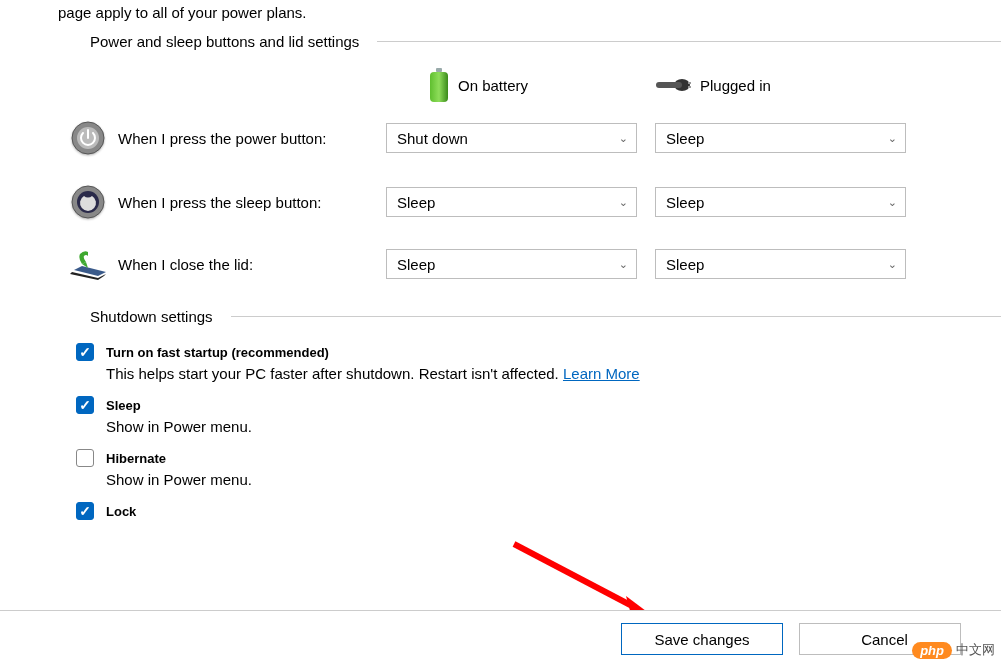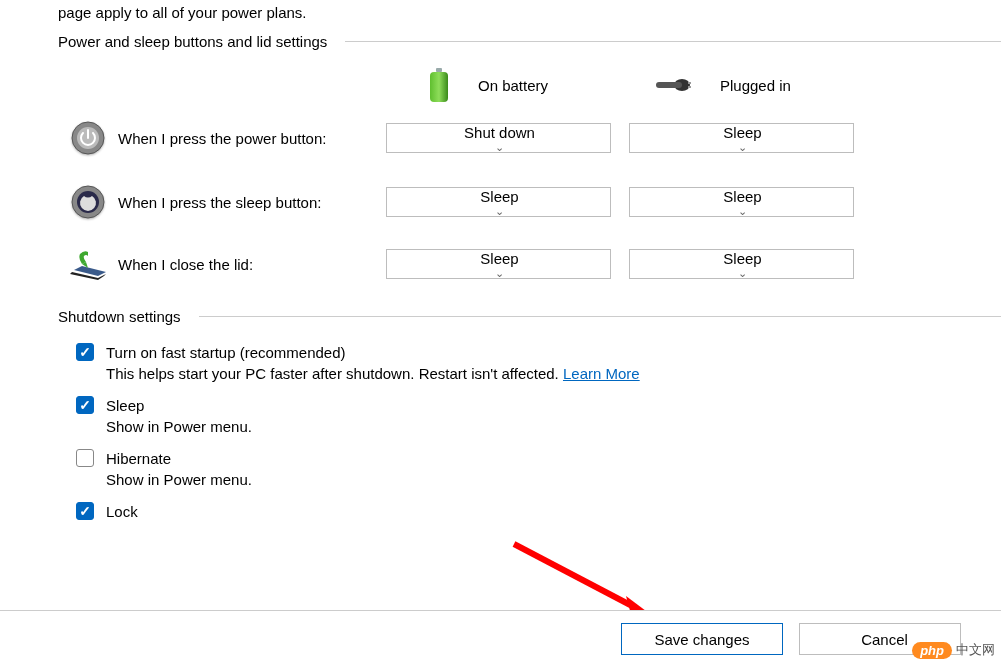--- a/index.html
+++ b/index.html
@@ -20,38 +20,39 @@
       font-size: 15px;
       margin-bottom: 12px;
       margin-top: 4px;
       color: #000;
     }
     .section-header {
       display: flex;
       align-items: center;
       margin-bottom: 18px;
       font-size: 15px;
+      margin-left: 32px;
     }
     .section-header .line {
       flex: 1;
       border-top: 1px solid #ccc;
       margin-left: 18px;
     }
     .column-headers {
       display: flex;
       align-items: center;
       margin-bottom: 18px;
     }
     .col-spacer { width: 350px; }
     .col-head {
       width: 242px;
       display: flex;
       align-items: center;
       justify-content: flex-start;
-      gap: 28px;
+      gap: 8px;
       font-size: 15px;
     }
     .col-head .icon-wrap {
       width: 42px;
       display: flex;
       justify-content: flex-end;
     }
     .setting-row {
       display: flex;
       align-items: center;
@@ -60,32 +61,31 @@
     .row-icon {
       width: 60px;
       display: flex;
       justify-content: center;
     }
     .row-label {
       width: 268px;
       font-size: 15px;
     }
     .dropdown {
-      width: 225px;
+      width: 251px;
       height: 30px;
       border: 1px solid #bdbdbd;
       background: #fff;
       display: flex;
       align-items: center;
       justify-content: space-between;
       padding: 0 8px 0 10px;
       margin-right: 18px;
       font-size: 15px;
       cursor: pointer;
-      flex-direction: column;
     }
     .dropdown .chev {
       font-size: 11px;
       color: #666;
     }
     .shutdown-list {
       padding-left: 18px;
     }
     .shutdown-item {
       margin-bottom: 14px;
@@ -105,21 +105,21 @@
       justify-content: center;
       font-size: 14px;
       font-weight: bold;
       cursor: pointer;
     }
     .checkbox.checked {
       background: #0067c0;
       border-color: #0067c0;
       color: #fff;
     }
-    .item-title { font-weight: 400; font-size: 15px; }
+    .item-title { font-weight: 700; font-size: 13px; }
     .item-desc {
       margin-left: 30px;
       margin-top: 4px;
       font-size: 15px;
     }
     .link { color: #0067c0; text-decoration: underline; cursor: pointer; }
     .footer-bar {
       position: absolute;
       bottom: 0;
       left: 0;

